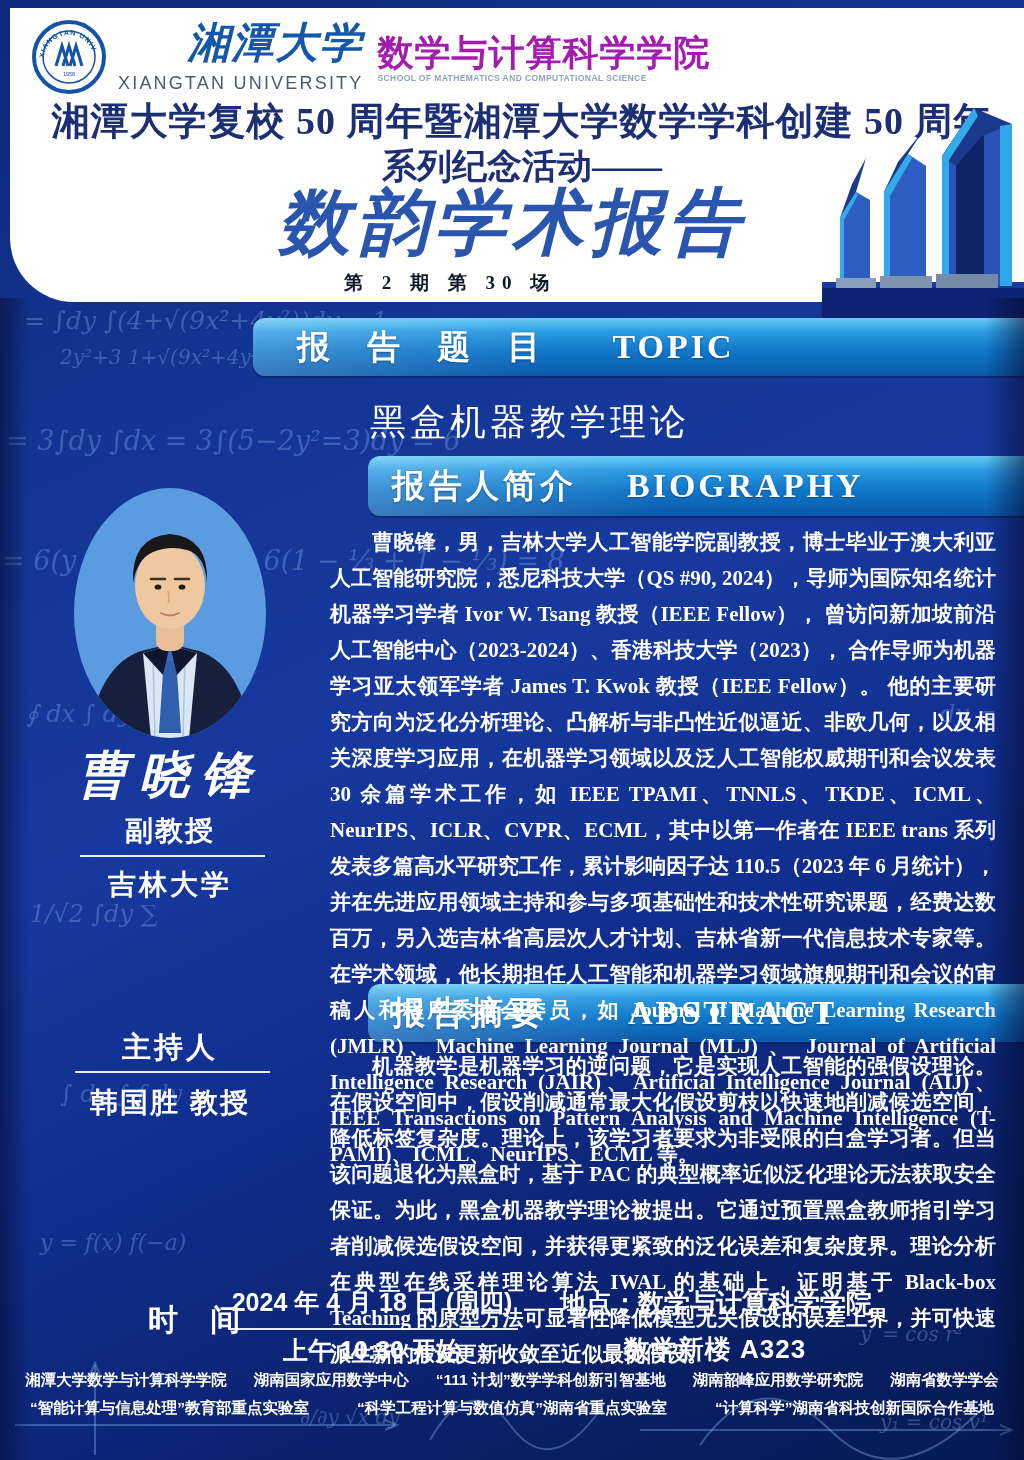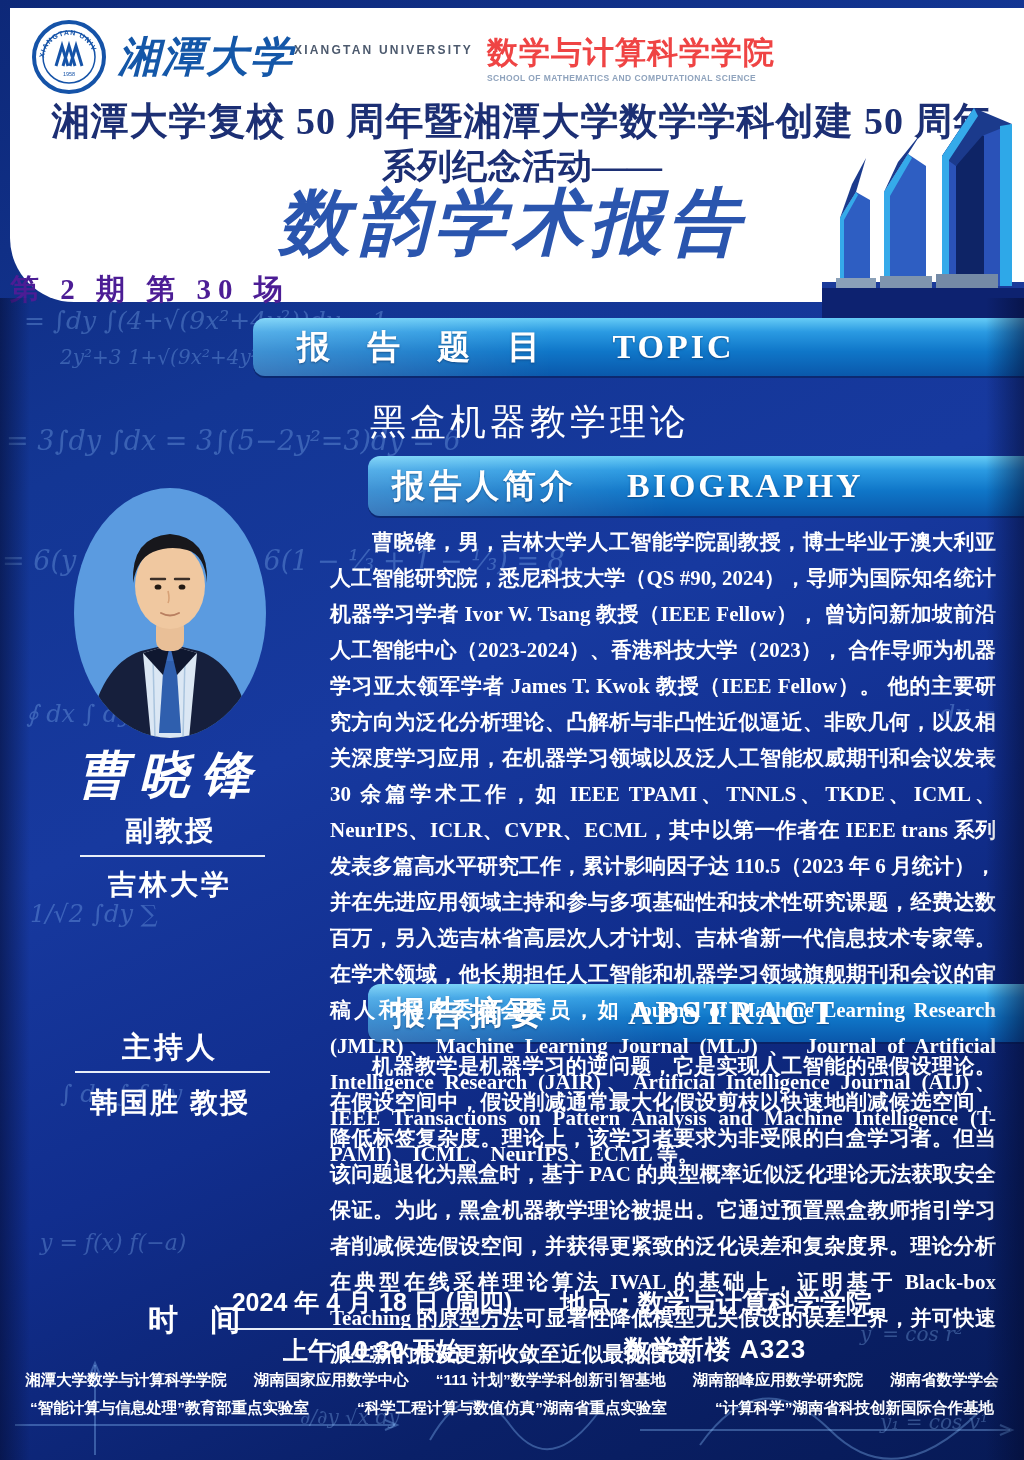--- a/index.html
+++ b/index.html
@@ -10,36 +10,36 @@
         background:linear-gradient(90deg,rgba(3,10,46,.55) 0px,rgba(3,10,46,0) 30px,rgba(3,10,46,0) 986px,rgba(3,10,46,.55) 1024px);}
   
   .wm{position:absolute;z-index:1;color:rgba(150,200,255,.30);font-family:"DejaVu Serif",serif;
       font-style:italic;white-space:nowrap;pointer-events:none;}
   .wm-svg{position:absolute;z-index:1;pointer-events:none;}
   
   .hdr{position:absolute;left:10px;top:8px;right:0;height:294px;background:#ffffff;
        border-bottom-left-radius:64px;z-index:2;}
   .logo-row{position:absolute;left:22px;top:12px;display:flex;align-items:center;}
   .seal{width:74px;height:74px;flex:0 0 auto;}
-  .uni-block{margin-left:12px;display:flex;flex-direction:row;}
+  .uni-block{margin-left:12px;display:flex;flex-direction:column;align-items:flex-end;}
   .uni-cn{font-family:"Liberation Serif",serif;font-style:italic;font-weight:700;
           font-size:42px;line-height:44px;color:#1457a8;letter-spacing:2px;}
-  .uni-en{font-size:12px;font-weight:700;letter-spacing:2.2px;color:#4d5a6e;margin-top:8px;}
+  .uni-en{font-size:18px;font-weight:400;letter-spacing:2.2px;color:#4d5a6e;margin-top:8px;}
   .sch-block{margin-left:14px;display:flex;flex-direction:column;padding-top:4px;}
-  .sch-cn{font-size:31px;font-weight:700;color:#ef4444;letter-spacing:1px;line-height:34px;}
+  .sch-cn{font-size:36px;font-weight:700;color:#a21caf;letter-spacing:1px;line-height:34px;}
   .sch-en{font-size:8.5px;font-weight:700;color:#8fa3bd;letter-spacing:.4px;margin-top:3px;}
   .t1{position:absolute;left:0;top:88px;width:1024px;text-align:center;z-index:2;
       font-family:"Liberation Serif",serif;font-weight:700;font-size:38px;color:#1c2f74;letter-spacing:1px;}
   .t2{position:absolute;left:0;top:135px;width:1024px;text-align:center;z-index:2;
       font-family:"Liberation Serif",serif;font-weight:700;font-size:35px;color:#1c2f74;}
   .main-title{position:absolute;left:0;top:172px;width:1004px;text-align:center;z-index:2;
       font-family:"Liberation Serif",serif;font-style:italic;font-weight:700;
       font-size:72px;line-height:86px;color:#2a55ae;letter-spacing:6px;}
-  .session{position:absolute;left:0;top:262px;width:880px;z-index:2;
-      font-family:"Liberation Serif",serif;font-weight:700;font-size:29px;color:#4c1d95;letter-spacing:7px;}
+  .session{position:absolute;left:0;top:262px;width:880px;text-align:center;z-index:2;
+      font-family:"Liberation Serif",serif;font-weight:700;font-size:19px;color:#0f172a;letter-spacing:7px;}
   .gate{position:absolute;right:0;top:96px;width:202px;height:222px;z-index:3;}
   
   .bar{position:absolute;right:0;height:58px;z-index:2;display:flex;align-items:center;
        border-top-left-radius:12px;border-bottom-left-radius:12px;
        background:linear-gradient(90deg,rgba(255,255,255,.20),rgba(255,255,255,0) 300px),
                   linear-gradient(180deg,#66ccf6 0%,#2a9ae2 24%,#0f76c8 58%,#0a58ab 100%);
        box-shadow:0 2px 0 rgba(5,30,80,.55);}
   .bar-cn{color:#fff;font-weight:700;font-size:33px;letter-spacing:14px;white-space:nowrap;
           text-shadow:0 1px 2px rgba(8,40,90,.5);}
   .bar-en{color:#fff;font-family:"Liberation Serif",serif;font-weight:700;font-size:34px;

